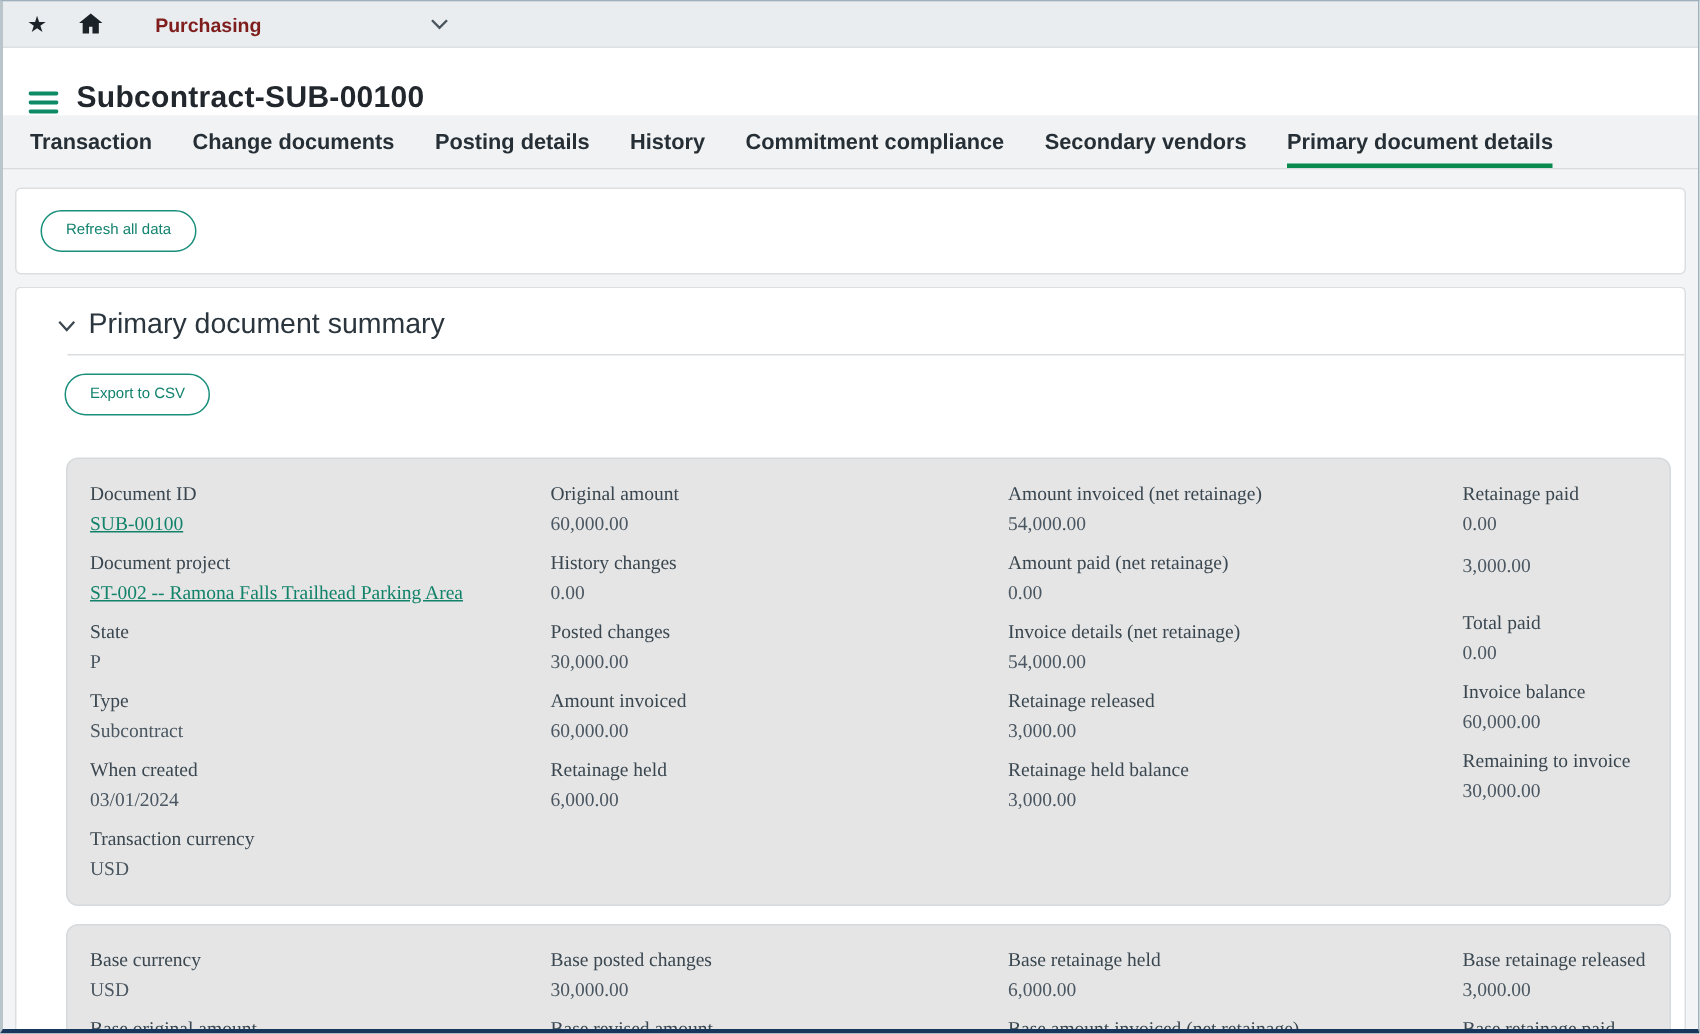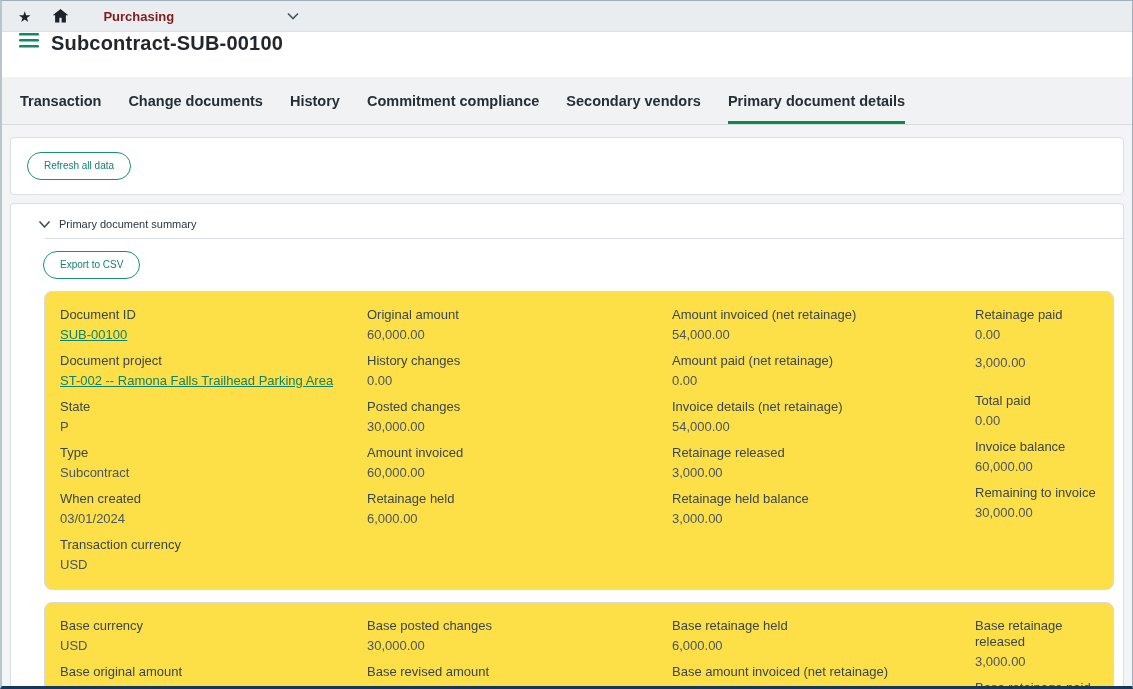--- a/index.html
+++ b/index.html
@@ -17,27 +17,27 @@
   }
   .star-ic{ font-size:15px; color:#1b2228; line-height:1; cursor:pointer; }
   .home-ic{ margin-left:21px; display:flex; align-items:center; cursor:pointer; }
   .appmenu{
     margin-left:34px; width:196px; display:flex; align-items:center;
     justify-content:space-between; cursor:pointer;
   }
   .appmenu-label{ font-size:13px; font-weight:700; color:#7f1d1d; }
   
   .title-row{
-    height:45px; background:#ffffff; display:flex; align-items:flex-start; padding-left:17px;
+    height:45px; background:#ffffff; display:flex; align-items:flex-end; padding-left:17px;
   }
   .list-ic{ display:flex; align-items:center; cursor:pointer; }
   .page-title{ font-size:20px; font-weight:700; color:#21272c; margin-left:12px; letter-spacing:.2px; }
   
   .tabbar{
-    height:48px; background:#f0f2f3; border-bottom:1px solid #d8dcde;
+    height:36px; background:#f0f2f3; border-bottom:1px solid #d8dcde;
     display:flex; align-items:stretch; padding:0 18px; column-gap:27px;
   }
   .tab{
     display:flex; align-items:center; font-size:14.5px; font-weight:700; color:#262f36;
     border-bottom:3px solid transparent; padding-top:3px; cursor:pointer; white-space:nowrap;
   }
   .tab.active{ border-bottom-color:#0a8a4e; }
   
   .content{ padding:12px 8px 0 8px; background:#f3f4f5; }
   .card{
@@ -46,27 +46,27 @@
   .toolbar-card{ padding:14px 16px; margin-bottom:8px; }
   .pill-btn{
     background:#ffffff; border:1px solid #1a8f7c; color:#13826e;
     font-family:inherit; font-size:10px; font-weight:500;
     padding:5px 16px; border-radius:14px; cursor:pointer; line-height:16px;
   }
   .summary-card{ padding:12px 0 18px 0; min-height:520px; border-radius:4px 4px 0 0; border-bottom:none; }
   .section-header{
     display:flex; align-items:center; gap:8px; padding:2px 0 8px 27px; cursor:pointer;
   }
-  .section-title{ font-size:11px; color:#2b353d; }
+  .section-title{ font-size:19px; color:#2b353d; }
   .section-rule{ border:none; border-top:1px solid #dadddf; margin:0 0 12px 34px; }
-  .export-row{ padding-left:32px; margin-bottom:12px; }
+  .export-row{ padding-left:32px; margin-bottom:28px; }
   .panel{
     margin:0 9px 12px 33px; border:1px solid #d6dadc; border-radius:8px;
-    background:#fde047; padding:13px 10px 8px 15px;
-    display:grid; grid-template-columns:307px 305px 303px 1fr;
+    background:#e5e5e5; padding:13px 10px 8px 15px;
+    display:grid; grid-template-columns:307px 305px 303px 1fr;font-family:Liberation Serif, serif;
   }
   .panel.cutoff{ border-radius:8px; margin-bottom:0; }
   .field{ margin-bottom:8px; min-height:32px; }
   .flabel{ font-size:13px; font-weight:500; color:#3a4750; line-height:16px; padding-top:2px; }
   .fvalue{ font-size:13px; color:#4a5661; line-height:16px; padding-top:4px; display:block; }
   a.fvalue.link{ color:#12836a; text-decoration:underline; cursor:pointer; }
   svg{ display:block; }
 </style>
 </head>
 <body>
@@ -97,20 +97,21 @@
         <rect x="0" y="7" width="20" height="2.6" rx="1.2" fill="#0e8a66"></rect>
         <rect x="0" y="13" width="20" height="2.6" rx="1.2" fill="#0e8a66"></rect>
       </svg>
     </span>
     <h1 class="page-title">Subcontract-SUB-00100</h1>
   </div>
 
   <nav class="tabbar" id="tabbar">
       <div class="tab">Transaction</div>
       <div class="tab">Change documents</div>
+      <div class="tab">Posting details</div>
       <div class="tab">History</div>
       <div class="tab">Commitment compliance</div>
       <div class="tab">Secondary vendors</div>
       <div class="tab active">Primary document details</div>
     </nav>
 
   <main class="content">
 
     <section class="card toolbar-card">
       <button class="pill-btn">Refresh all data</button>

